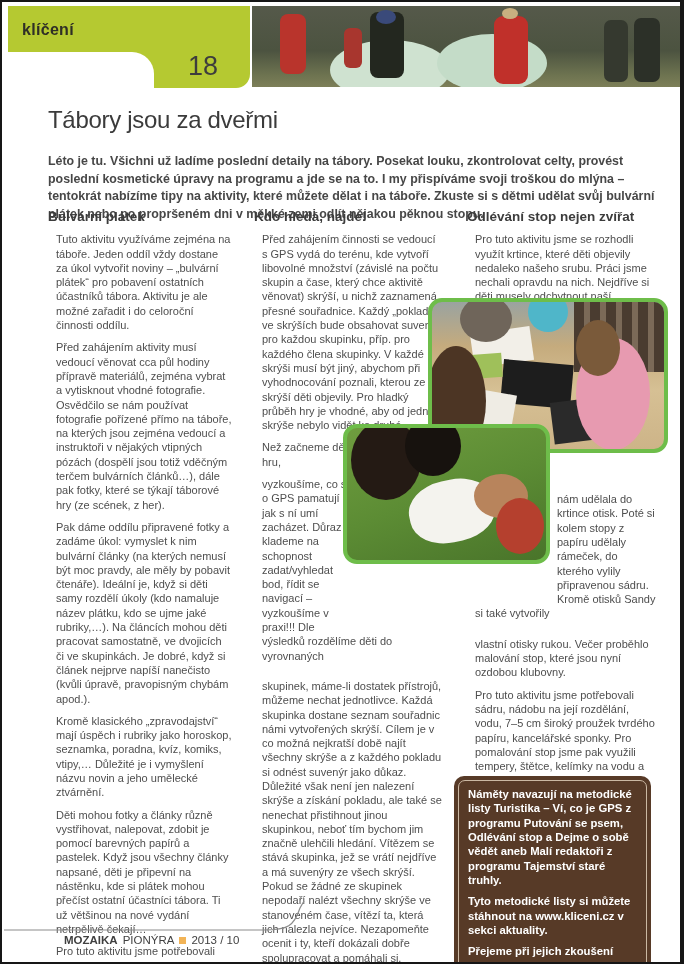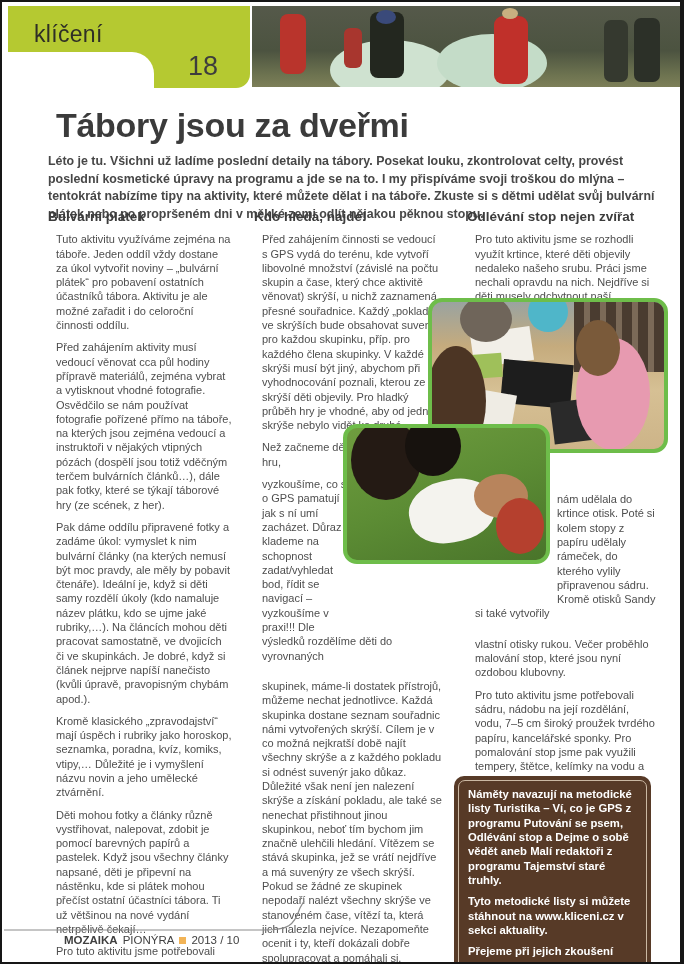--- a/index.html
+++ b/index.html
@@ -7,32 +7,32 @@
   body { font-family:"Liberation Sans", sans-serif; }
 
   .page { position:relative; width:684px; height:964px; background:#fff;
           border:2px solid #161616; border-right-width:4px; overflow:hidden; }
 
   
   .hdr-green { position:absolute; left:6px; top:4px; width:242px; height:82px;
                background:#b5c931; border-radius:0 0 14px 0; }
   .hdr-notch { position:absolute; left:0; top:50px; width:152px; height:40px;
                background:#fff; border-top-right-radius:22px; }
-  .hdr-badge { position:absolute; left:32px; top:19px; font-size:23px; font-weight:normal;
+  .hdr-badge { position:absolute; left:20px; top:19px; font-size:16px; font-weight:bold;
                color:#2f2f26; letter-spacing:.3px; }
   .hdr-pagenum { position:absolute; left:158px; top:49px; width:58px; text-align:right;
                  font-size:27px; color:#3d3d3d; }
   .hdr-photo { position:absolute; left:250px; top:4px; width:428px; height:81px;
                background:linear-gradient(180deg,#55594a 0%,#4c5340 55%,#6d7350 85%,#7d7f58 100%);
                overflow:hidden; }
   .blob { position:absolute; border-radius:50%; }
 
   
-  .title { position:absolute; left:46px; top:104px; font-size:34px; font-weight:bold;
-           color:#3b3b3b; letter-spacing:-0.3px;margin-left:8px; }
+  .title { position:absolute; left:46px; top:104px; font-size:24px; font-weight:normal;
+           color:#3b3b3b; letter-spacing:-0.3px; }
   .perex { position:absolute; left:46px; top:151px; width:608px; font-size:12.4px;
            line-height:1.42; font-weight:bold; color:#474747; }
 
   
   .article { position:absolute; left:46px; top:208px; width:608px; height:700px; }
   .col { position:absolute; top:0; font-size:11px; line-height:14.3px; color:#4e4e4e; }
   .col-1 { left:0;    width:192px; }
   .col-2 { left:206px; width:196px; }
   .col-3 { left:419px; width:197px; }
   .col h2 { font-size:13.5px; font-weight:bold; color:#3c3c3c; margin-bottom:3px; }

